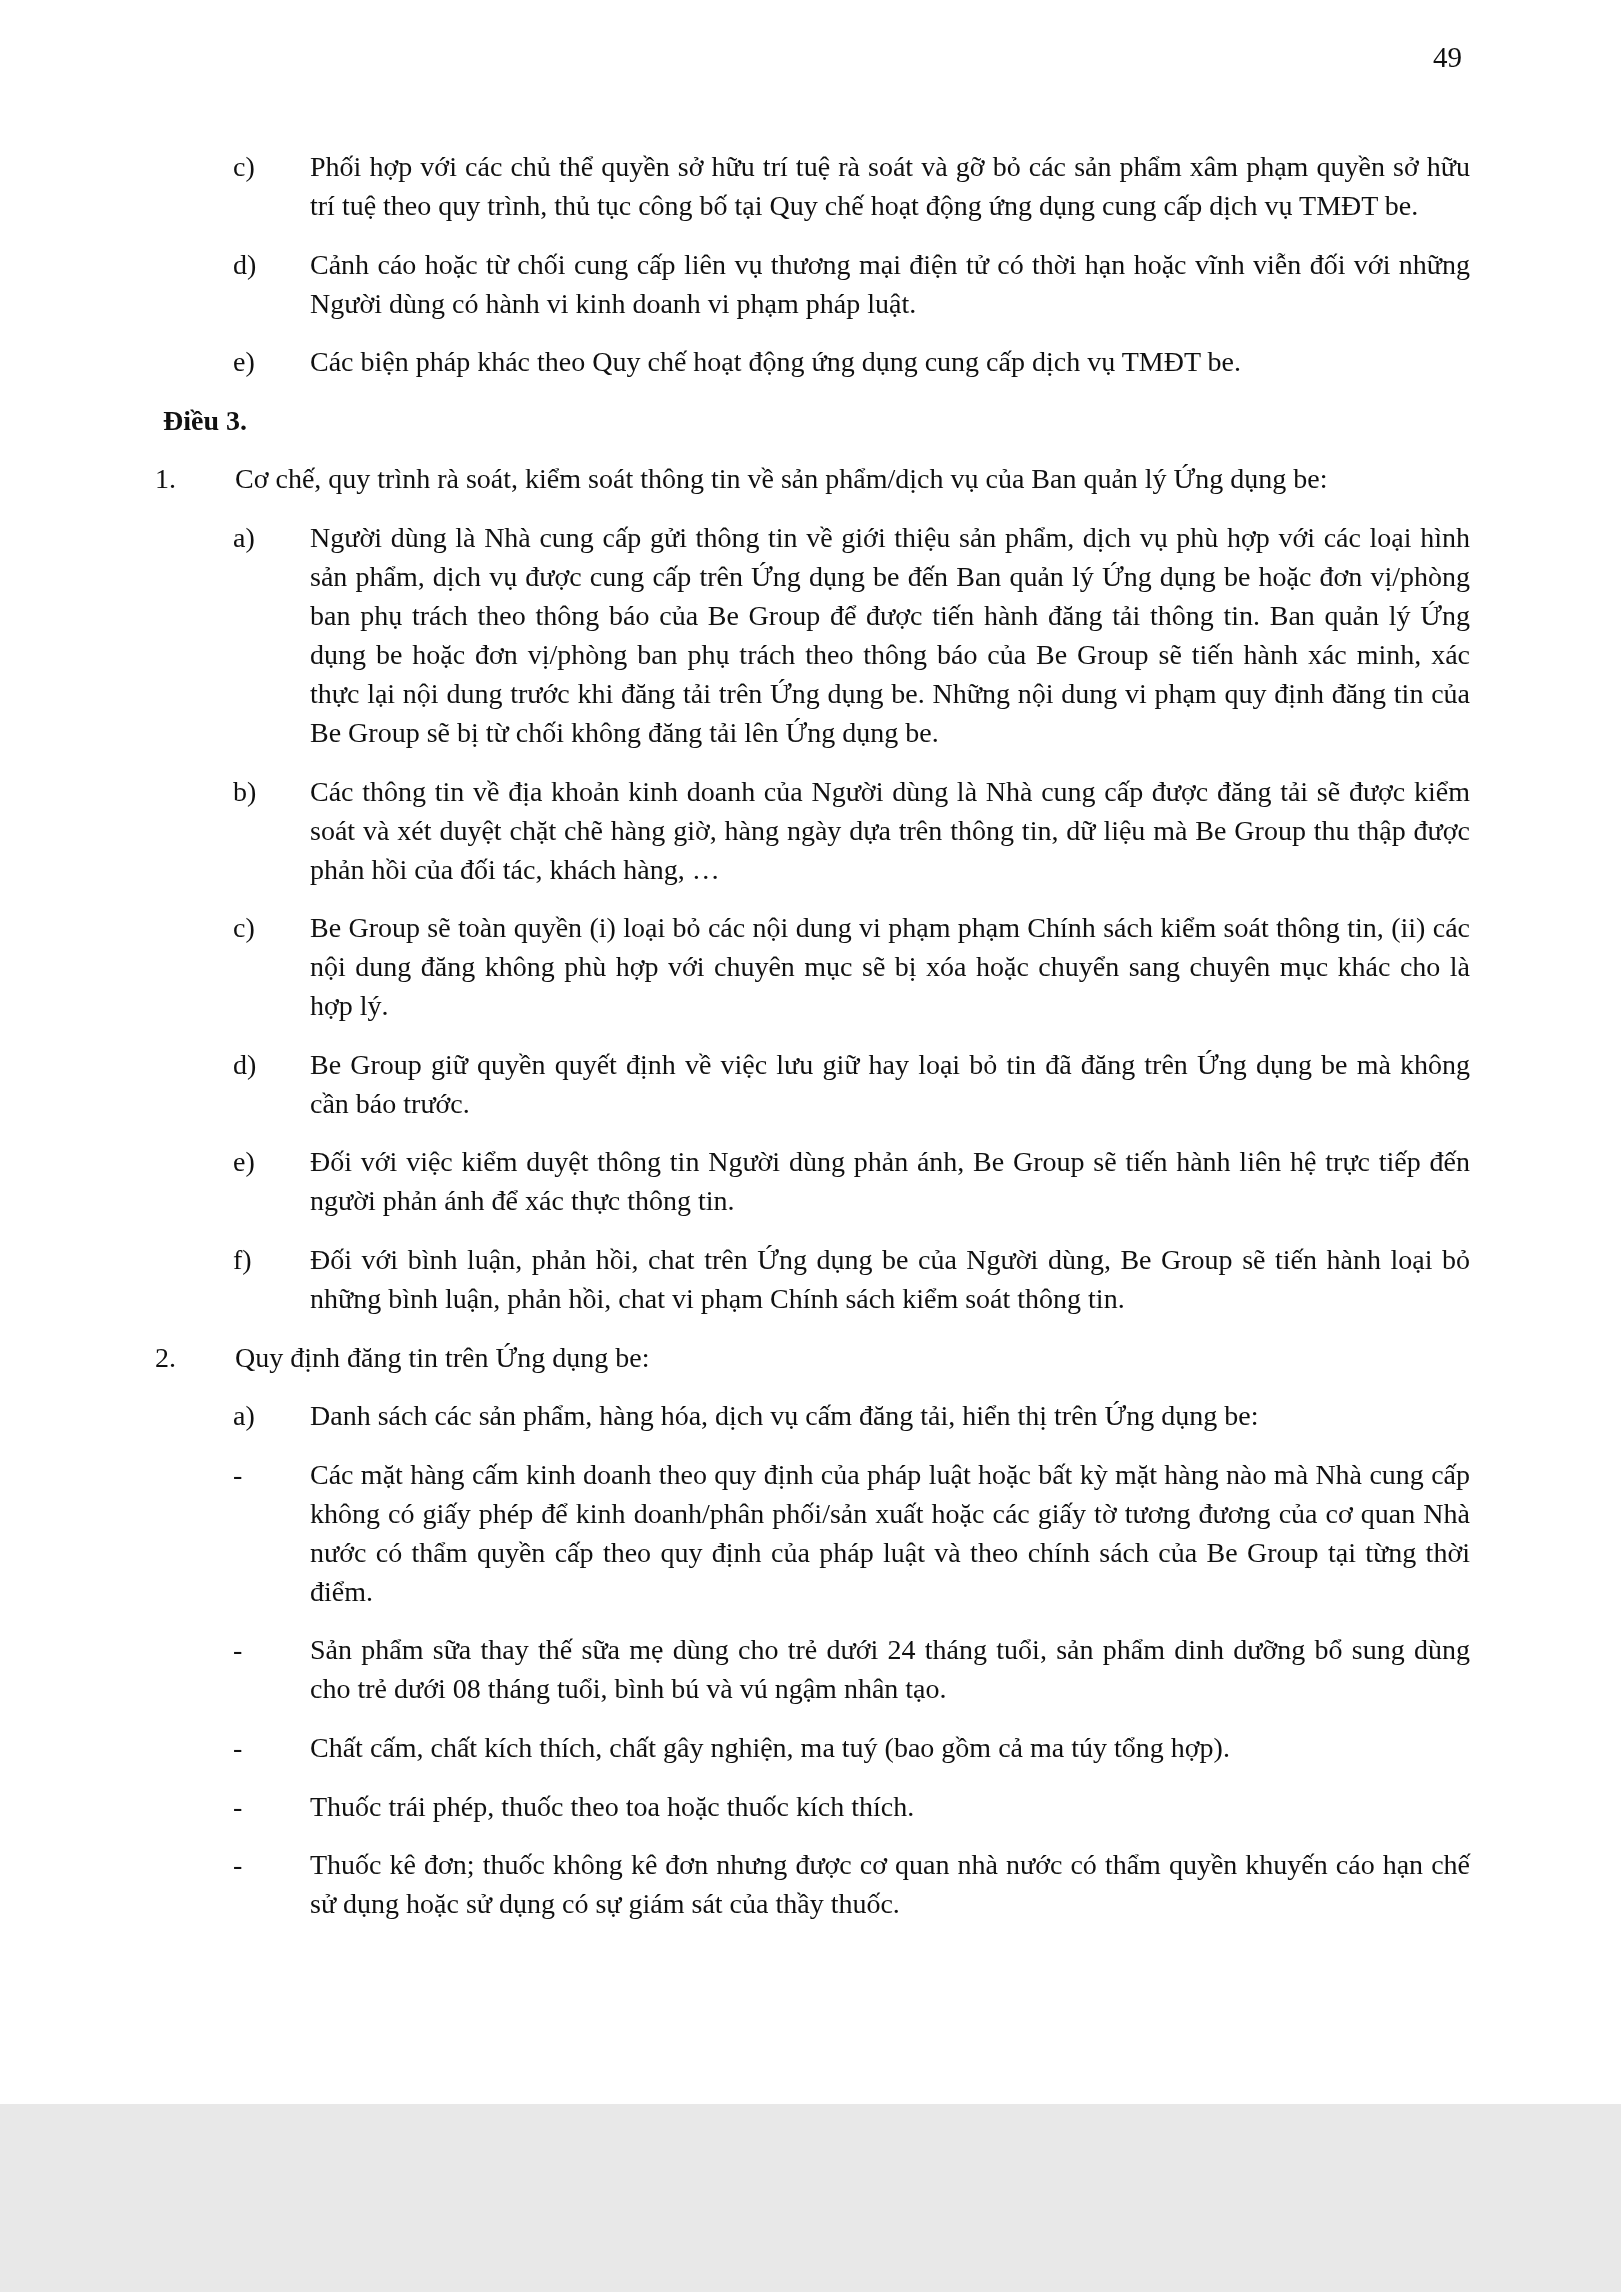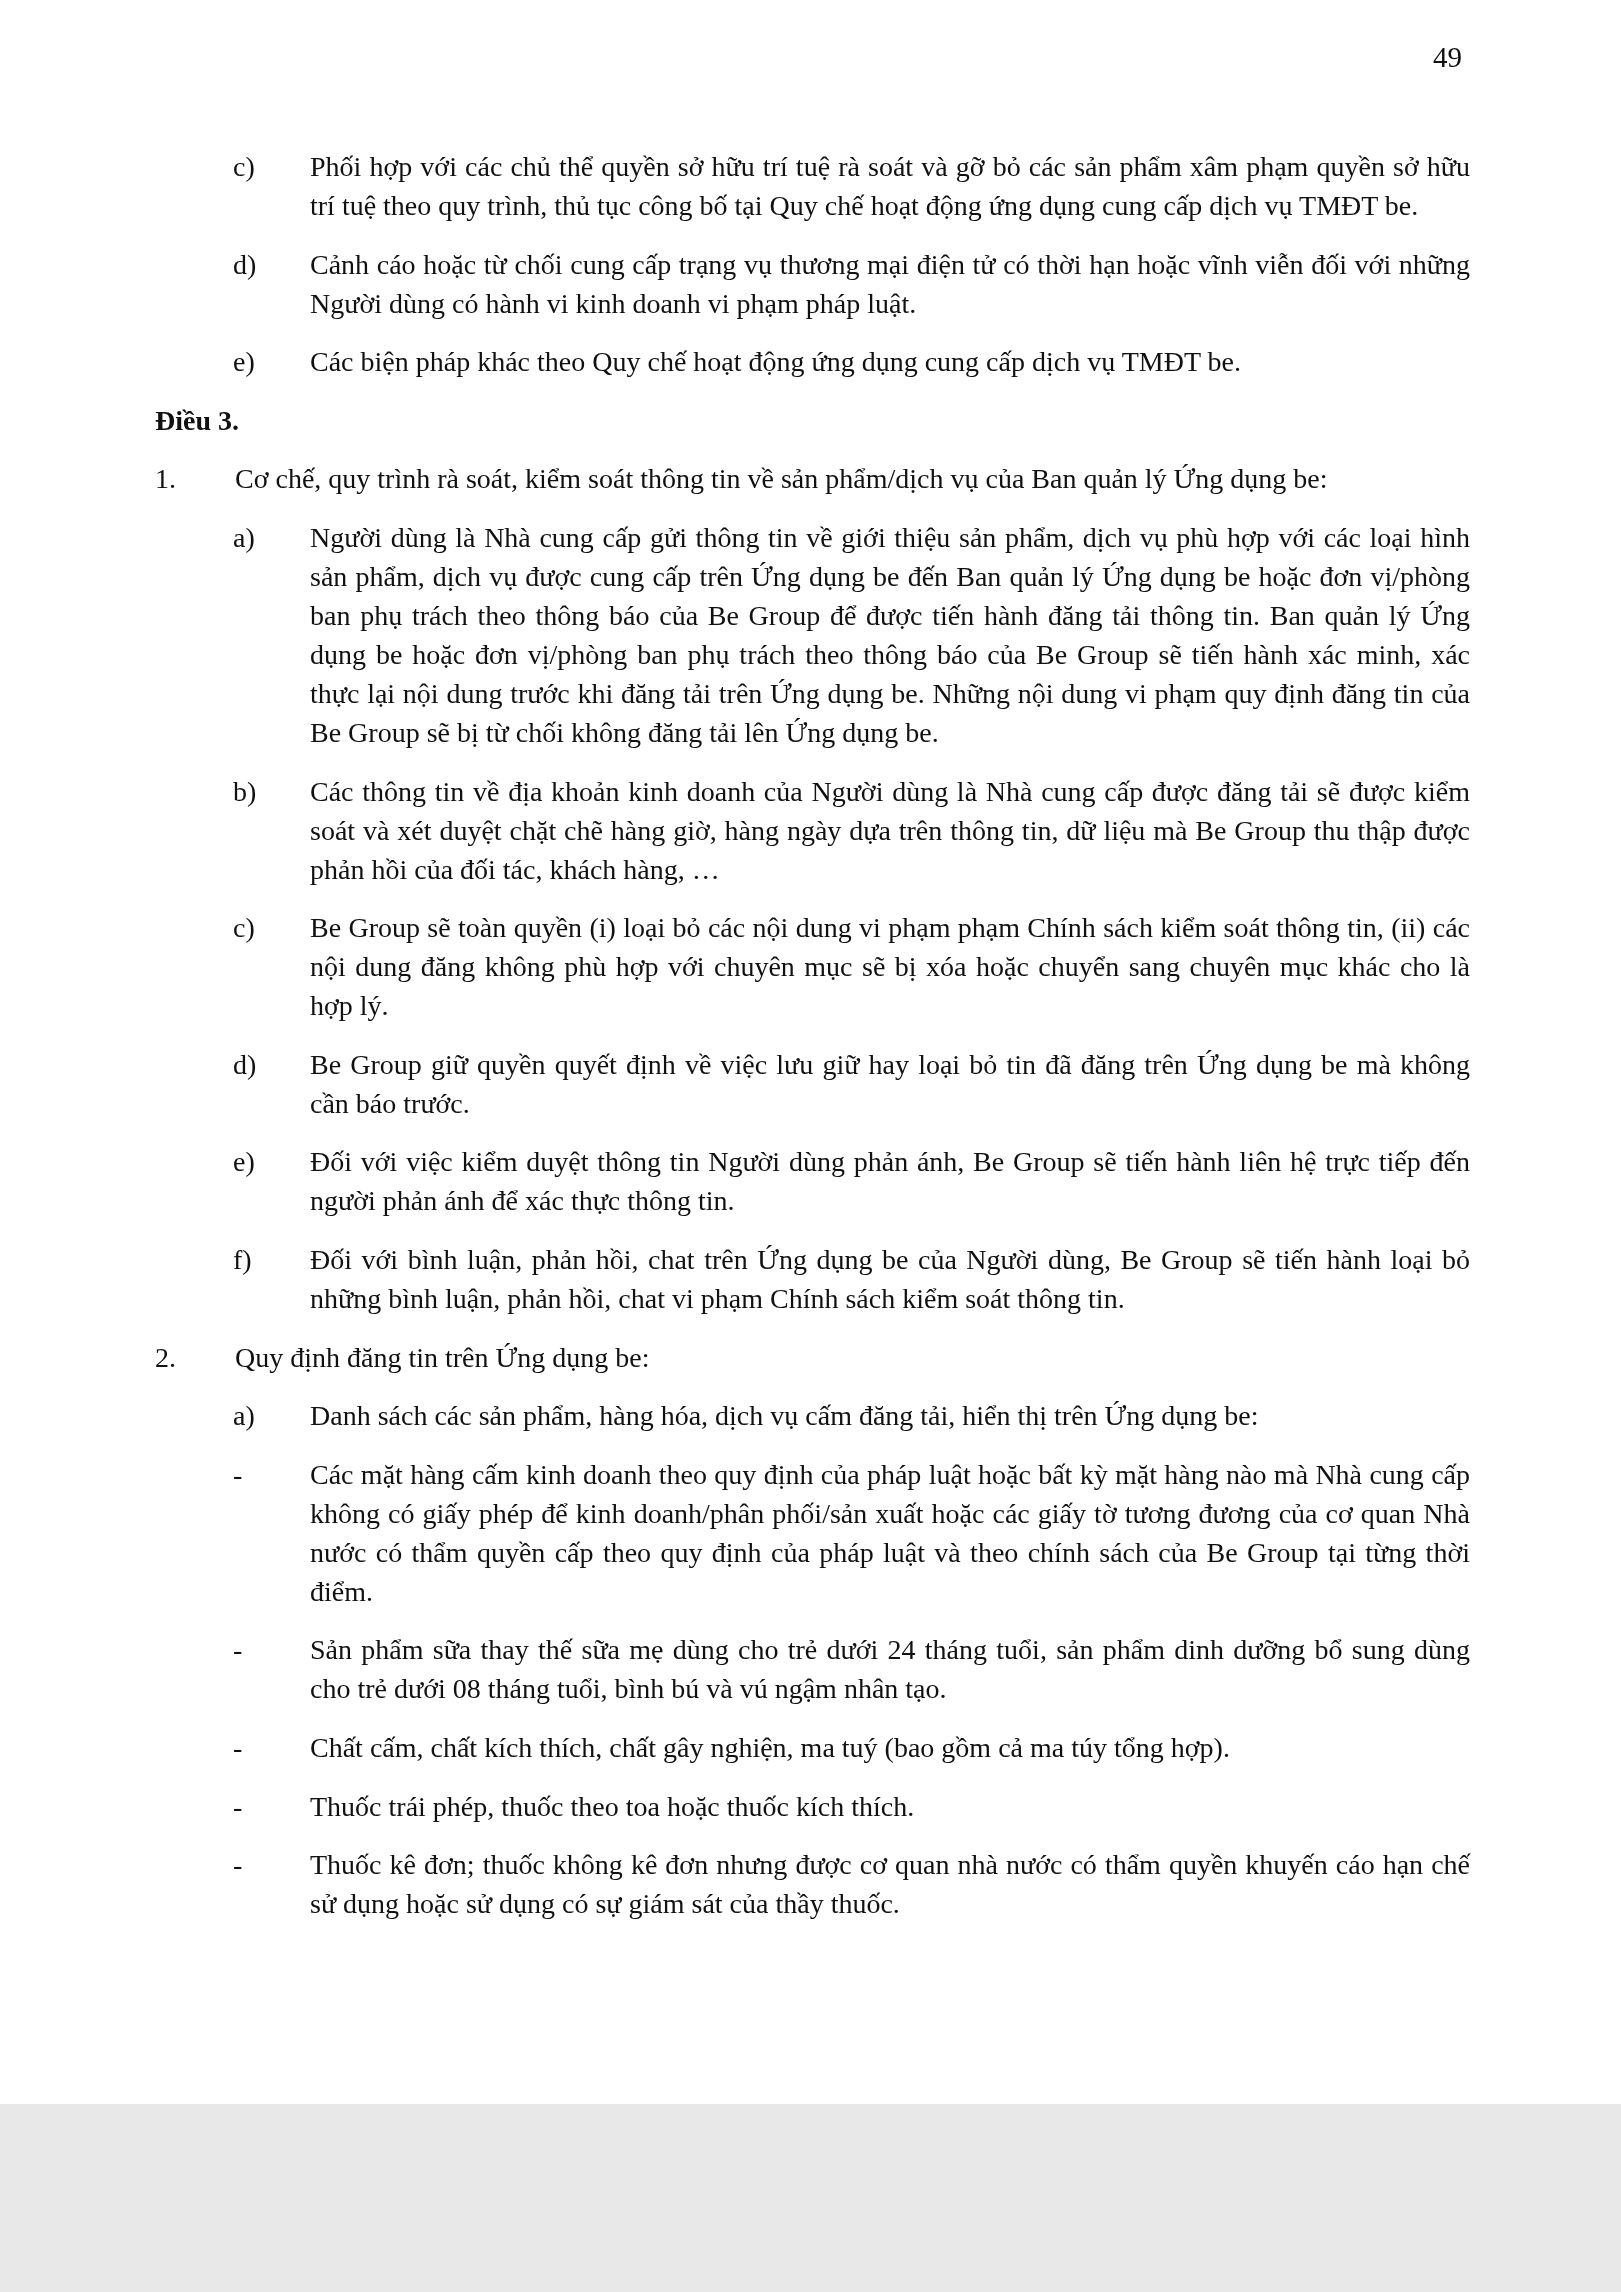--- a/index.html
+++ b/index.html
@@ -28,21 +28,21 @@
     line-height: 39px;
   }
   .para {
     display: flex;
     margin: 0 0 19.6px 0;
   }
   .para .marker { flex: 0 0 80px; }
   .para .text   { flex: 1 1 auto; text-align: justify; }
   .para.sub { margin-left: 78px; }
   .para.sub .marker { flex: 0 0 77px; }
-  .para.heading { font-weight: bold; }
+  .para.heading { font-weight: bold; margin-left: 8px; }
   .para.heading .marker { flex: 0 0 139px; }
   .para.heading .text { text-align: left; }
   .footer {
     position: absolute;
     left: 148px;
     top: 2102px;
     width: 1322px;
     border-top: 2.9px solid #1a1a1a;
     padding-top: 8.8px;
     font-family: "Liberation Sans", sans-serif;
@@ -59,21 +59,21 @@
   <div class="page-number">49</div>
 
   <div class="content">
 
     <div class="para sub">
       <span class="marker">c)</span>
       <span class="text">Phối hợp với các chủ thể quyền sở hữu trí tuệ rà soát và gỡ bỏ các sản phẩm xâm phạm quyền sở hữu trí tuệ theo quy trình, thủ tục công bố tại Quy chế hoạt động ứng dụng cung cấp dịch vụ TMĐT be.</span>
     </div>
     <div class="para sub">
       <span class="marker">d)</span>
-      <span class="text">Cảnh cáo hoặc từ chối cung cấp trạng vụ thương mại điện tử có thời hạn hoặc vĩnh viễn đối với những Người dùng có hành vi kinh doanh vi phạm pháp luật.</span>
+      <span class="text">Cảnh cáo hoặc từ chối cung cấp liên vụ thương mại điện tử có thời hạn hoặc vĩnh viễn đối với những Người dùng có hành vi kinh doanh vi phạm pháp luật.</span>
     </div>
     <div class="para sub">
       <span class="marker">e)</span>
       <span class="text">Các biện pháp khác theo Quy chế hoạt động ứng dụng cung cấp dịch vụ TMĐT be.</span>
     </div>
 
     <div class="para heading">
       <span class="marker">Điều 3.</span>
     </div>
 

